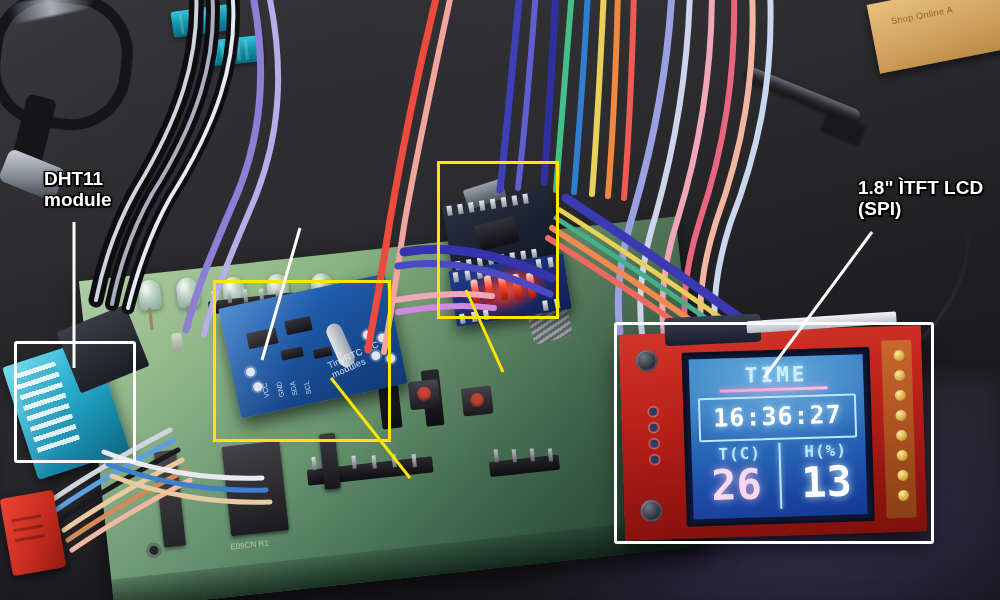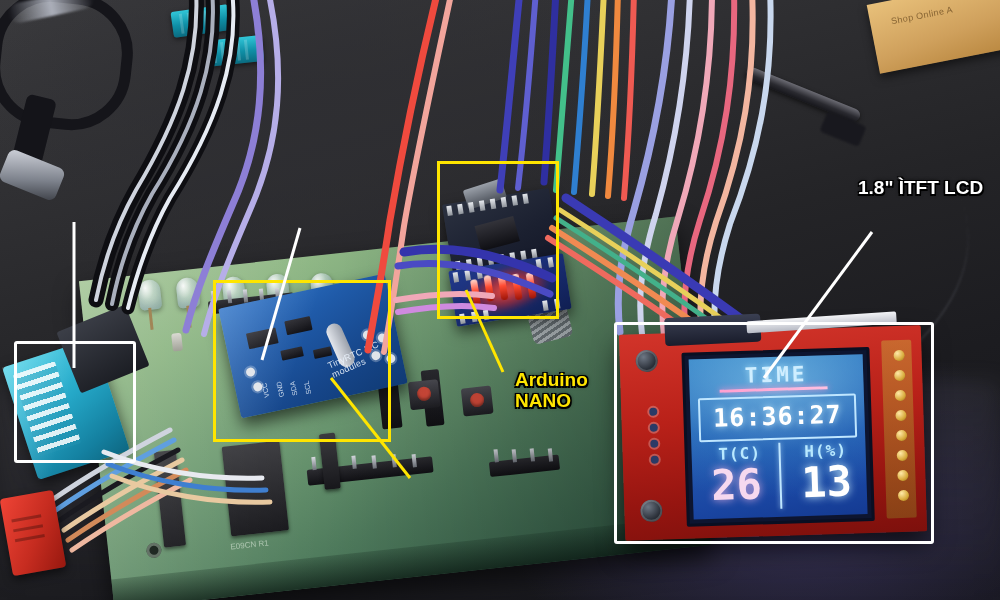--- a/index.html
+++ b/index.html
@@ -522,25 +522,26 @@
       <path d="M300,228 L262,360" stroke="#ffffff" stroke-width="3"></path>
 
       <path d="M503,372 L466,290" stroke="#ffe500" stroke-width="3"></path>
 
       <path d="M410,478 L331,378" stroke="#ffe500" stroke-width="3"></path>
 
       <path d="M872,232 L764,378" stroke="#ffffff" stroke-width="3"></path>
     </g>
   </svg>
 
-
-
-  <div class="lblY" style="left:515px;top:369px;">
-    <div>Arduino</div>
-    <div>NANO</div>
-  </div>
+  <div class="lblW" style="left:44px;top:168px;">
+    <div>DHT11</div>
+    <div>module</div>
+  </div>
+
+
 
 
   <div class="lblW" style="left:858px;top:177px;">
     <div>1.8" ÌTFT LCD</div>
+    <div>(SPI)</div>
   </div>
 
 </div>
 
 </body></html>

